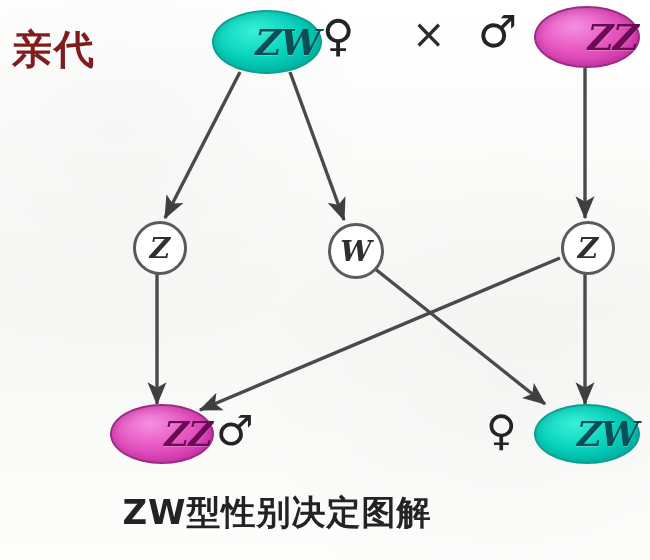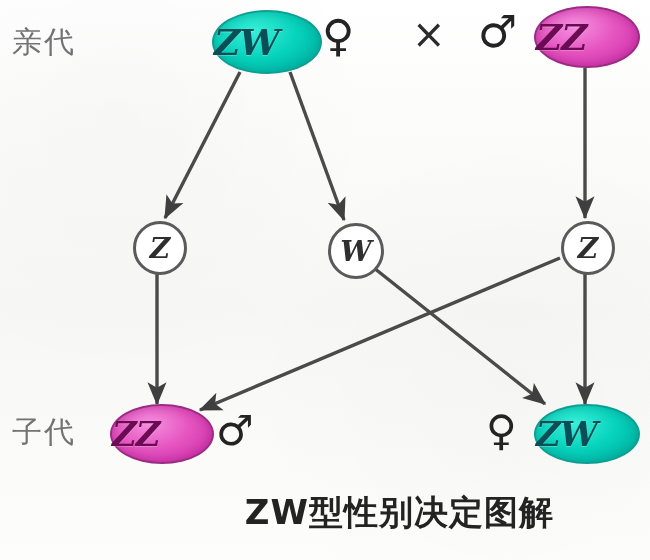--- a/index.html
+++ b/index.html
@@ -30,32 +30,32 @@
   svg#edges {
     position: absolute;
     left: 0;
     top: 0;
     width: 650px;
     height: 560px;
   }
   .row-label {
     position: absolute;
     font-family: "DejaVu Sans", "Liberation Sans", sans-serif;
-    font-size: 30px;
-    font-weight: 400;
-    color: #737373;
+    font-size: 40px;
+    font-weight: 700;
+    color: #7f1d1d;
     letter-spacing: 2px;
     white-space: nowrap;
   }
   
   .geno-oval {
     position: absolute;
     display: flex;
     align-items: center;
-    justify-content: flex-start;
+    justify-content: flex-end;
     border-radius: 50%;
     font-family: "DejaVu Serif", "Liberation Serif", serif;
     font-weight: 700;
     font-style: italic;
     letter-spacing: -1px;
   }
   .oval-zw {
     background: radial-gradient(ellipse at 38% 32%, #39efd8 0%, #07d3bd 46%, #00b9a8 78%, #0aa393 100%);
     border: 2px solid #0d9f92;
     color: #0a4f58;
@@ -94,21 +94,21 @@
   .cross-symbol {
     position: absolute;
     font-family: "DejaVu Sans", "Liberation Sans", sans-serif;
     color: #2b2b2b;
     line-height: 1;
   }
   #caption {
     position: absolute;
     left: 0;
     width: 554px;
-    text-align: right;
+    text-align: center;
     font-family: "DejaVu Sans", "Liberation Sans", sans-serif;
     font-size: 34px;
     font-weight: 700;
     color: #232323;
     letter-spacing: 1px;
     white-space: nowrap;
   }
 </style>
 </head>
 <body>
@@ -133,21 +133,20 @@
     <line x1="157" y1="272" x2="157" y2="404" stroke="#4a4a4a" stroke-width="3.4" marker-end="url(#ah)"></line>
 
     <line x1="374" y1="268" x2="545" y2="404" stroke="#4a4a4a" stroke-width="3.4" marker-end="url(#ah)"></line>
 
     <line x1="560" y1="258" x2="200" y2="410" stroke="#4a4a4a" stroke-width="3.4" marker-end="url(#ah)"></line>
 
     <line x1="585" y1="272" x2="585" y2="404" stroke="#4a4a4a" stroke-width="3.4" marker-end="url(#ah)"></line>
   </svg>
 
   <div class="row-label" style="left:12px; top:22px;">亲代</div>
-  <div class="row-label" style="left:12px; top:412px;">子代</div>
 
   <div class="geno-oval oval-zw" style="left:212px; top:10px; width:106px; height:60px; font-size:36px;">
     <span>ZW</span>
   </div>
   <div class="sex-symbol" style="left:322px; top:14px; font-size:44px;">♀</div>
 
   <div class="cross-symbol" style="left:412px; top:14px; font-size:40px;">×</div>
 
   <div class="sex-symbol" style="left:478px; top:10px; font-size:44px;">♂</div>
   <div class="geno-oval oval-zz" style="left:534px; top:6px; width:102px; height:58px; font-size:36px;">

